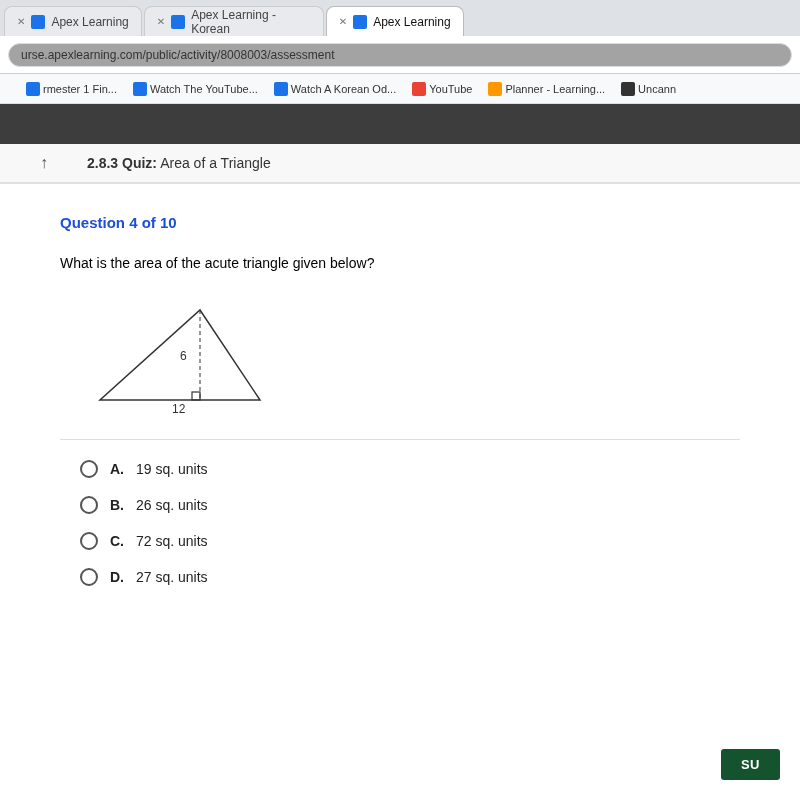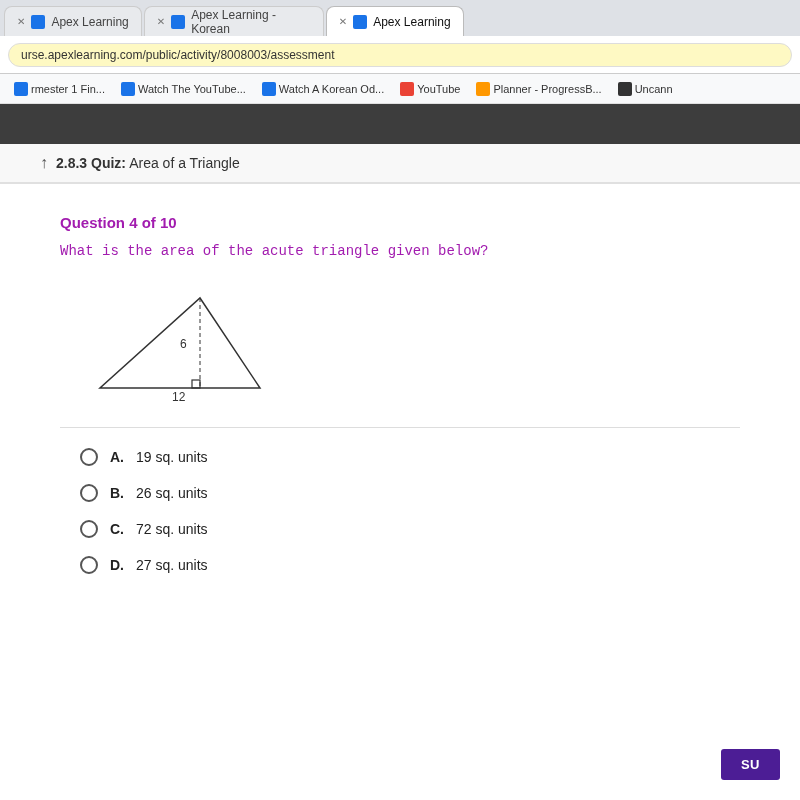--- a/index.html
+++ b/index.html
@@ -76,34 +76,34 @@
       align-items: center;
       background: #fff;
       padding: 4px 8px;
       gap: 8px;
       border-bottom: 1px solid #ccc;
       height: 38px;
     }
 
     .address-bar {
       flex: 1;
-      background: #fef9c3;
+      background: #a3a3a3;
       border: 1px solid #ddd;
       border-radius: 20px;
       padding: 4px 12px;
       font-size: 12px;
       color: #333;
     }
 
     
     .bookmarks-bar {
       display: flex;
       align-items: center;
       background: #f8f9fa;
-      padding: 2px 8px;
+      padding: 2px 20px;
       gap: 4px;
       border-bottom: 1px solid #e0e0e0;
       height: 30px;
       overflow: hidden;
     }
 
     .bookmark-item {
       display: flex;
       align-items: center;
       gap: 3px;
@@ -162,40 +162,40 @@
       font-size: 16px;
     }
 
     .quiz-header-title {
       font-size: 14px;
       color: #333;
     }
 
     .quiz-header-title strong {
       font-weight: bold;
+      margin-left: 31px;
     }
 
     
     .quiz-main {
       padding: 30px 60px;
       flex: 1;
     }
 
     .question-label {
       font-size: 15px;
       font-weight: bold;
-      color: #a21caf;
-      margin-bottom: 12px;
+      color: #1d4ed8;
+      margin-bottom: 24px;
     }
 
     .question-text {
       font-size: 14px;
-      color: #a21caf;
+      color: #000000;
       margin-bottom: 24px;
-      font-family: Liberation Mono, monospace;
     }
 
     
     .triangle-container {
       margin: 0 0 20px 30px;
       width: 200px;
     }
 
     
     .divider {
@@ -235,21 +235,21 @@
     }
 
     
     .submit-area {
       position: fixed;
       bottom: 20px;
       right: 20px;
     }
 
     .submit-btn {
-      background: #4c1d95;
+      background: #14532d;
       color: #fff;
       border: none;
       padding: 8px 20px;
       font-size: 13px;
       font-weight: bold;
       border-radius: 3px;
       cursor: pointer;
       letter-spacing: 0.5px;
     }
   </style>
@@ -292,21 +292,21 @@
     <div class="bookmark-item">
       <div class="bm-icon bm-blue"></div>
       <span>Watch A Korean Od...</span>
     </div>
     <div class="bookmark-item">
       <div class="bm-icon bm-red"></div>
       <span>YouTube</span>
     </div>
     <div class="bookmark-item">
       <div class="bm-icon bm-orange"></div>
-      <span>Planner - ProgressB...</span>
+      <span>Planner - Learning...</span>
     </div>
     <div class="bookmark-item">
       <div class="bm-icon bm-dark"></div>
       <span>Uncann</span>
     </div>
   </div>
 
   <div class="page-content">
 
     <div class="site-header"></div>

